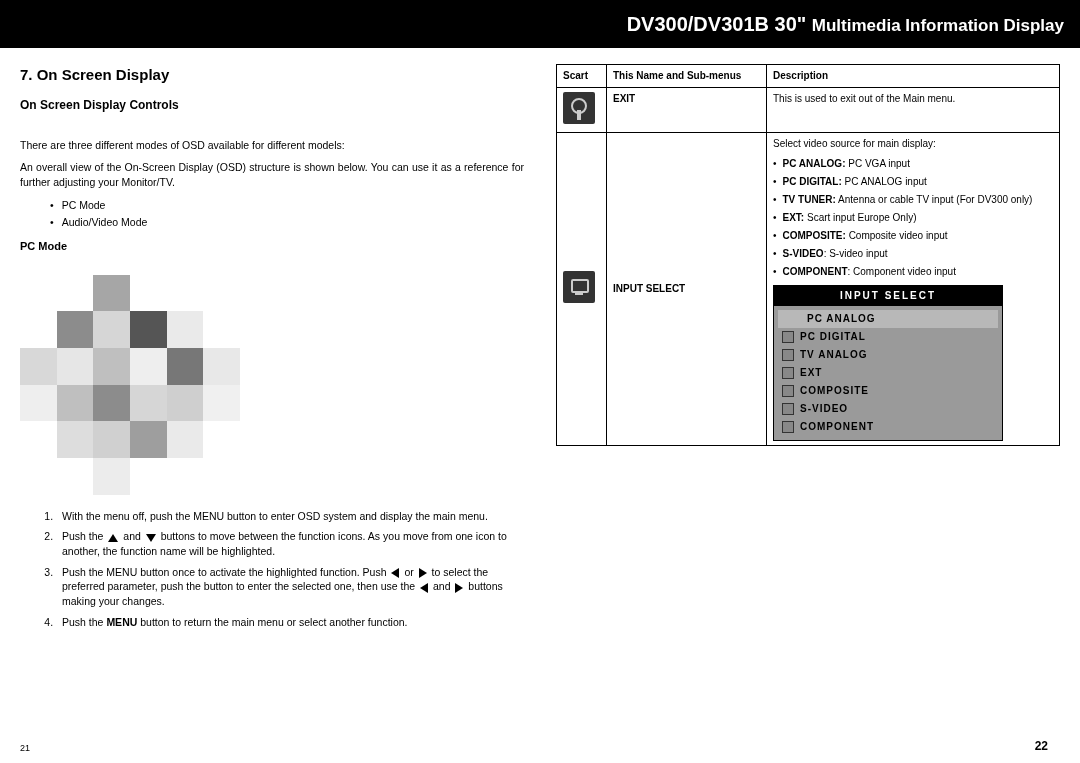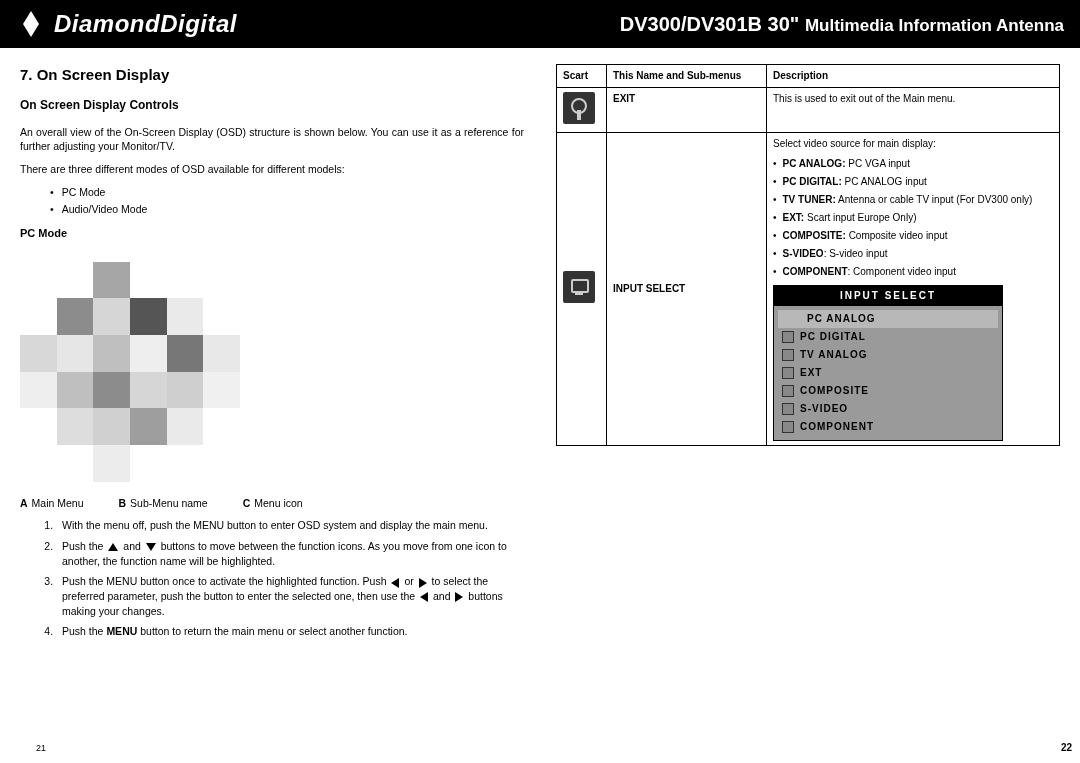--- a/index.html
+++ b/index.html
@@ -10,21 +10,21 @@
 .header .logo-text { font-size: 24px; font-weight: bold; font-style: italic; letter-spacing: 0.5px; }
 .header .model { margin-left: auto; font-size: 20px; font-weight: bold; }
 .header .model .sub { font-size: 17px; font-weight: bold; }
 
 .page { display: flex; padding: 16px 20px 10px 20px; gap: 24px; height: calc(100% - 48px); position: relative; }
 .col { flex: 1; font-size: 10.5px; line-height: 1.4; position: relative; }
 .col-left { border: none; }
 .col-right { padding-left: 8px; }
 
 h1.section-title { font-size: 15px; font-weight: bold; margin-bottom: 12px; }
-h2.sub-title { font-size: 12px; font-weight: bold; margin-bottom: 11px; }
+h2.sub-title { font-size: 12px; font-weight: bold; margin-bottom: 24px; }
 h3.mode-title { font-size: 11px; font-weight: bold; margin: 10px 0 8px 0; }
 
 p.body-text { text-align: justify; margin-bottom: 8px; }
 
 ul.bullet { list-style: none; margin: 6px 0 10px 30px; }
 ul.bullet li::before { content: "•"; margin-right: 8px; }
 ul.bullet li { margin-bottom: 2px; }
 
 .legend { margin-top: 10px; margin-bottom: 8px; }
 .legend span { margin-right: 16px; }
@@ -60,48 +60,44 @@
 ul.desc-bullet li b { font-weight: bold; }
 
 .input-select-panel { width: 230px; border: 1px solid #000; margin-top: 6px; }
 .input-select-panel .is-header { background: #000; color: #fff; text-align: center; font-size: 10px; letter-spacing: 2px; padding: 3px 0; font-weight: bold; }
 .input-select-panel .is-body { background: #9a9a9a; padding: 4px 4px; }
 .input-select-panel .is-row { display: flex; align-items: center; gap: 6px; padding: 2px 4px; font-size: 10px; font-weight: bold; letter-spacing: 1px; color: #000; }
 .input-select-panel .is-row.hl { background: #b8b8b8; gap: 13px; }
 .input-select-panel .is-ico { width: 12px; height: 12px; border: 1px solid #333; background: #888; display: inline-block; }
 .input-select-panel .is-ico.blank { border: none; background: transparent; }
 
-.page-no-left { position: absolute; left: 36px; bottom: 10px; font-size: 9px; font-weight: normal; }
-.page-no-right { position: absolute; right: 8px; bottom: 10px; font-size: 10px; font-weight: bold; }
+.page-no-left { position: absolute; left: 20px; bottom: 10px; font-size: 9px; font-weight: normal; }
+.page-no-right { position: absolute; right: 32px; bottom: 10px; font-size: 12px; font-weight: bold; }
 
 .diamond-logo { width: 30px; height: 30px; position: relative; }
 .diamond-logo::before, .diamond-logo::after { content: ""; position: absolute; left: 7px; width: 0; height: 0; border-left: 8px solid transparent; border-right: 8px solid transparent; }
 .diamond-logo::before { top: 2px; border-bottom: 13px solid #fff; }
 .diamond-logo::after { bottom: 2px; border-top: 13px solid #fff; }
 </style>
 </head>
 <body>
 
 <div class="header">
-  <div class="logo-block">
-    <span class="diamond-logo"></span>
-    <span class="logo-text">DiamondDigital</span>
-  </div>
   <div class="model">
     <span>DV300/DV301B 30"</span>
-    <span class="sub">Multimedia Information Antenna</span>
+    <span class="sub">Multimedia Information Display</span>
   </div>
 </div>
 
 <div class="page">
   <div class="col col-left">
     <h1 class="section-title">7. On Screen Display</h1>
     <h2 class="sub-title">On Screen Display Controls</h2>
+    <p class="body-text">There are three different modes of OSD available for different models:</p>
     <p class="body-text">An overall view of the On-Screen Display (OSD) structure is shown below. You can use it as a reference for further adjusting your Monitor/TV.</p>
-    <p class="body-text">There are three different modes of OSD available for different models:</p>
     <ul class="bullet">
       <li>PC Mode</li>
       <li>Audio/Video Mode</li>
     </ul>
     <h3 class="mode-title">PC Mode</h3>
 
     <div class="pixel-image">
       <div style="background:#fff"></div>
         <div style="background:#fff"></div>
         <div style="background:#a6a6a6"></div>
@@ -133,25 +129,20 @@
         <div style="background:#eaeaea"></div>
         <div style="background:#fff"></div>
       <div style="background:#fff"></div>
         <div style="background:#fff"></div>
         <div style="background:#ececec"></div>
         <div style="background:#fff"></div>
         <div style="background:#fff"></div>
         <div style="background:#fff"></div>
     </div>
 
-    <div class="legend">
-      <span><b>A</b><span>Main Menu</span></span>
-      <span><b>B</b><span>Sub-Menu name</span></span>
-      <span><b>C</b><span>Menu icon</span></span>
-    </div>
 
     <ol class="steps">
       <li>With the menu off, push the MENU button to enter OSD system and display the main menu.</li>
       <li>
         <span>Push the </span><span class="tri tri-up"></span><span> and </span><span class="tri tri-down"></span><span> buttons to move between the function icons. As you move from one icon to another, the function name will be highlighted.</span>
       </li>
       <li>
         <span>Push the MENU button once to activate the highlighted function. Push </span><span class="tri tri-left"></span><span> or </span><span class="tri tri-right"></span><span> to select the preferred parameter, push the  button to enter the selected one, then use the </span><span class="tri tri-left"></span><span> and </span><span class="tri tri-right"></span><span> buttons making your changes.</span>
       </li>
       <li>

